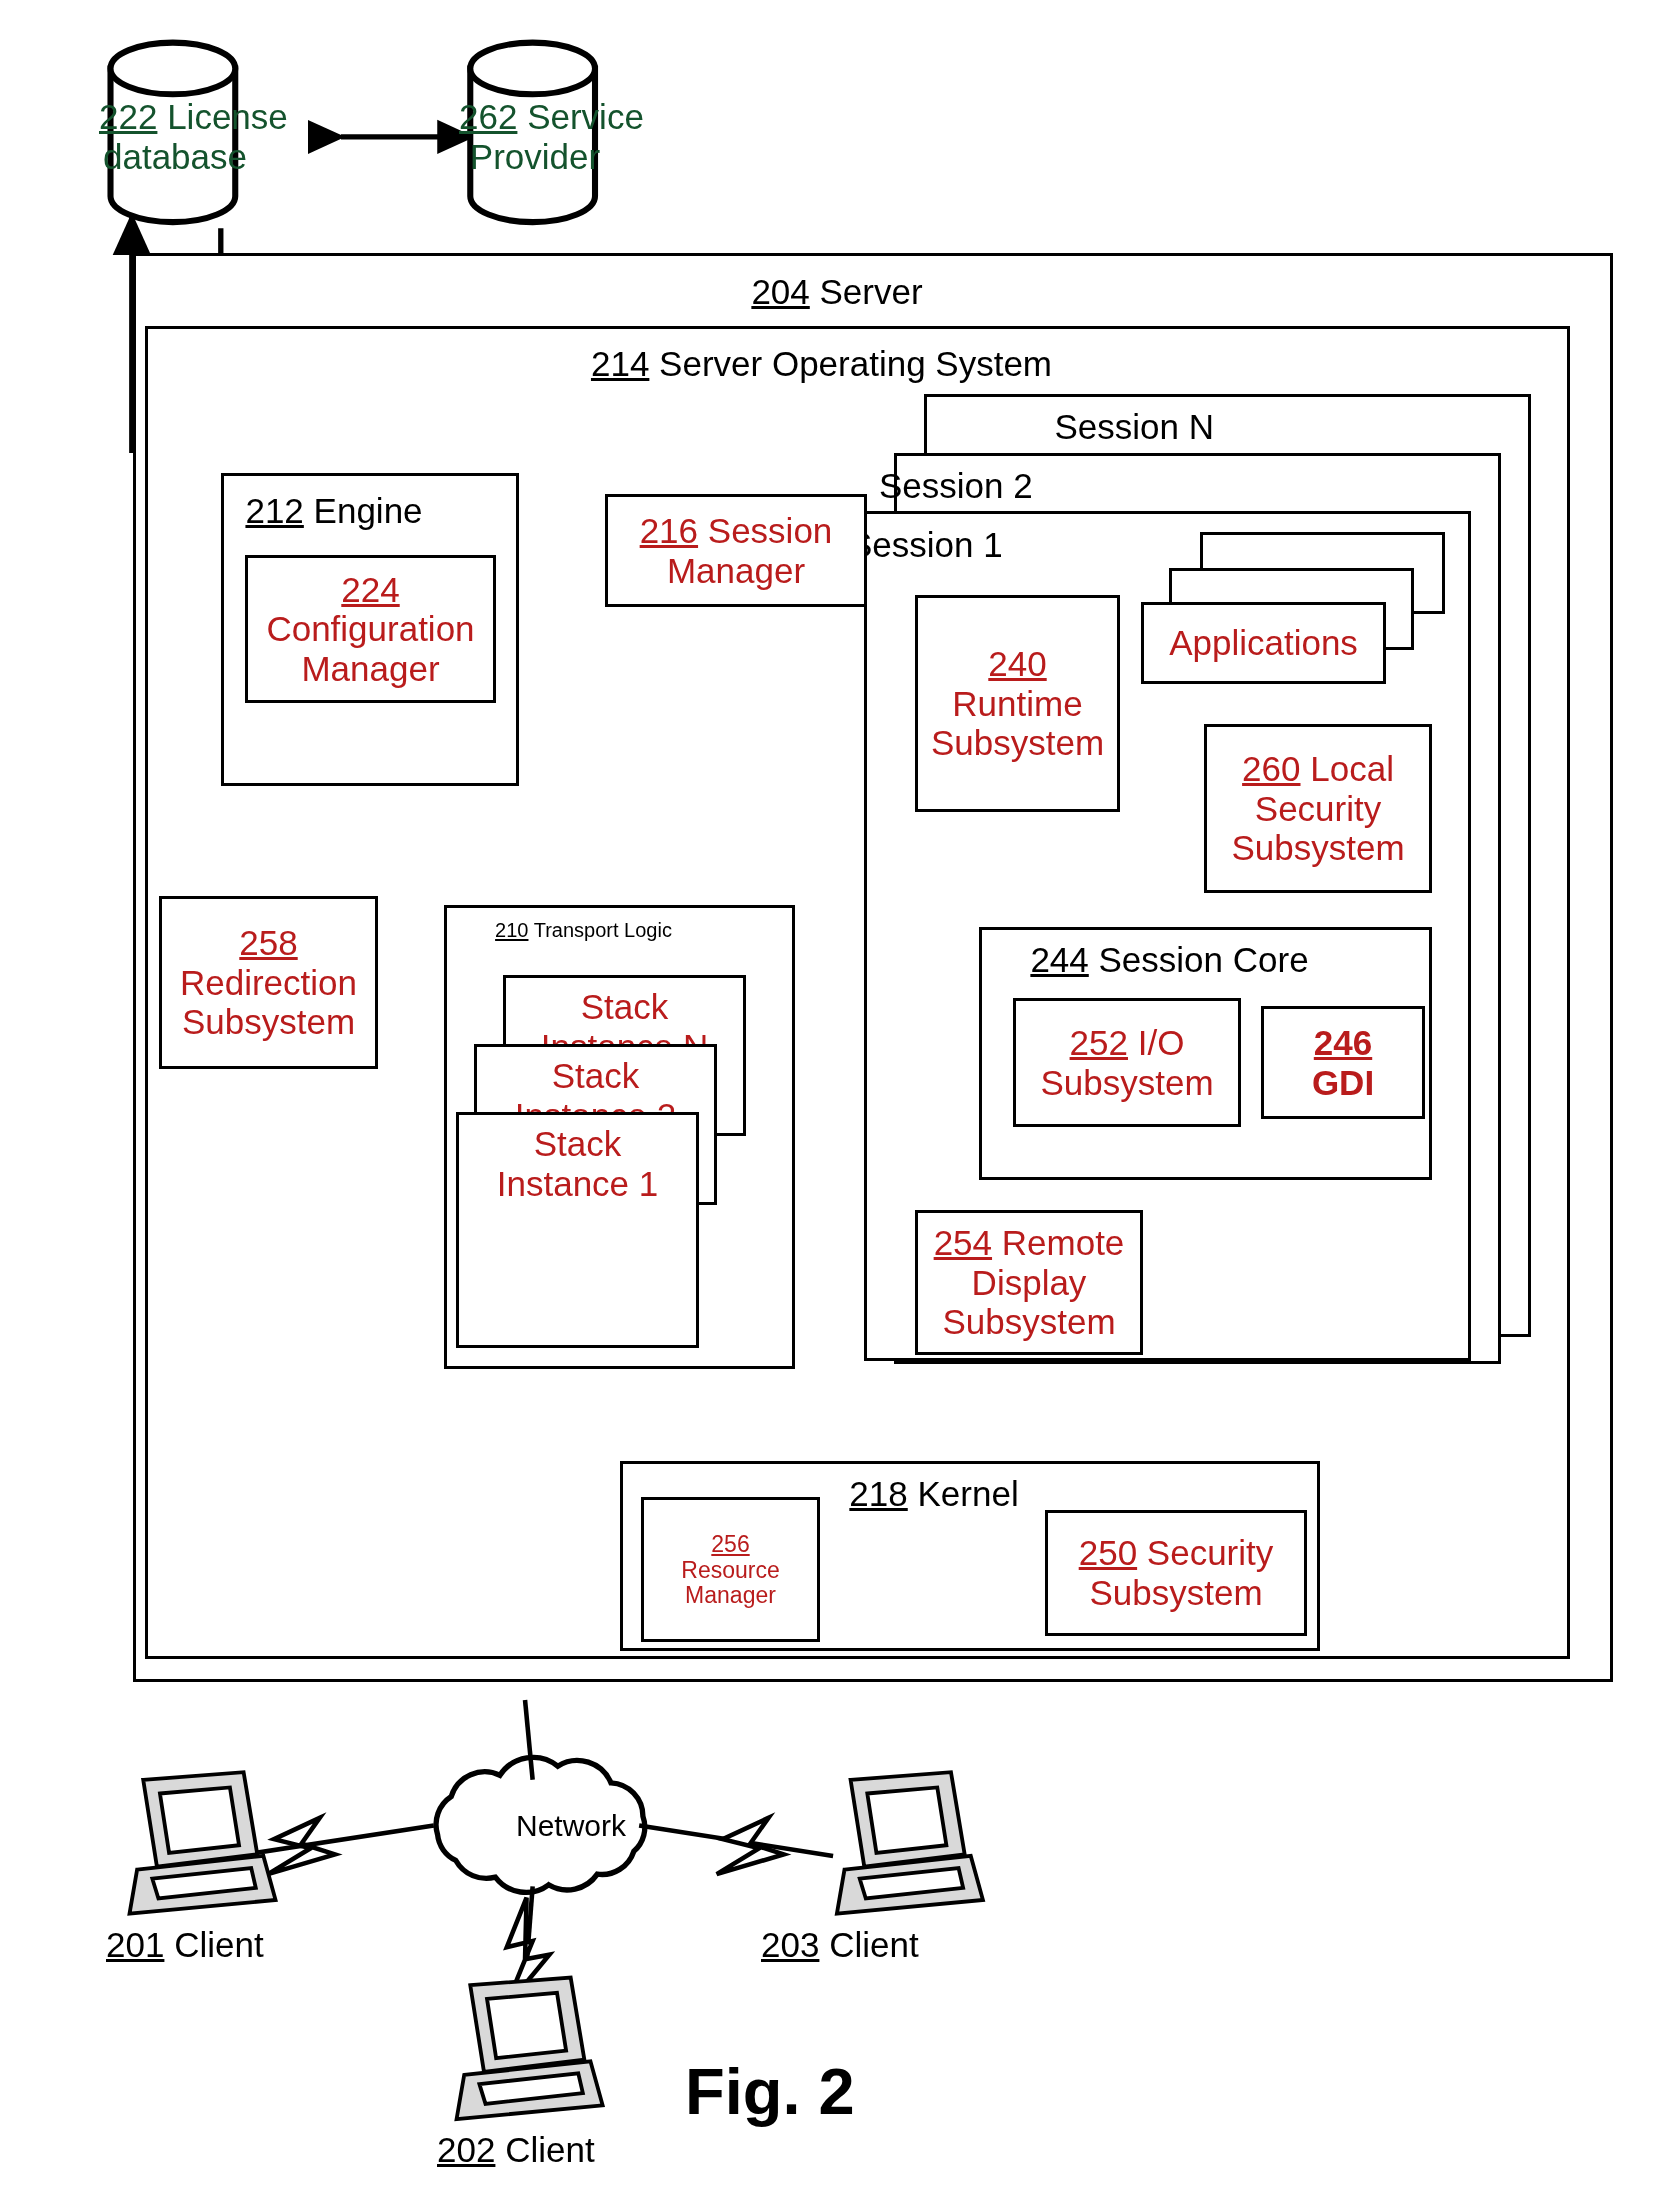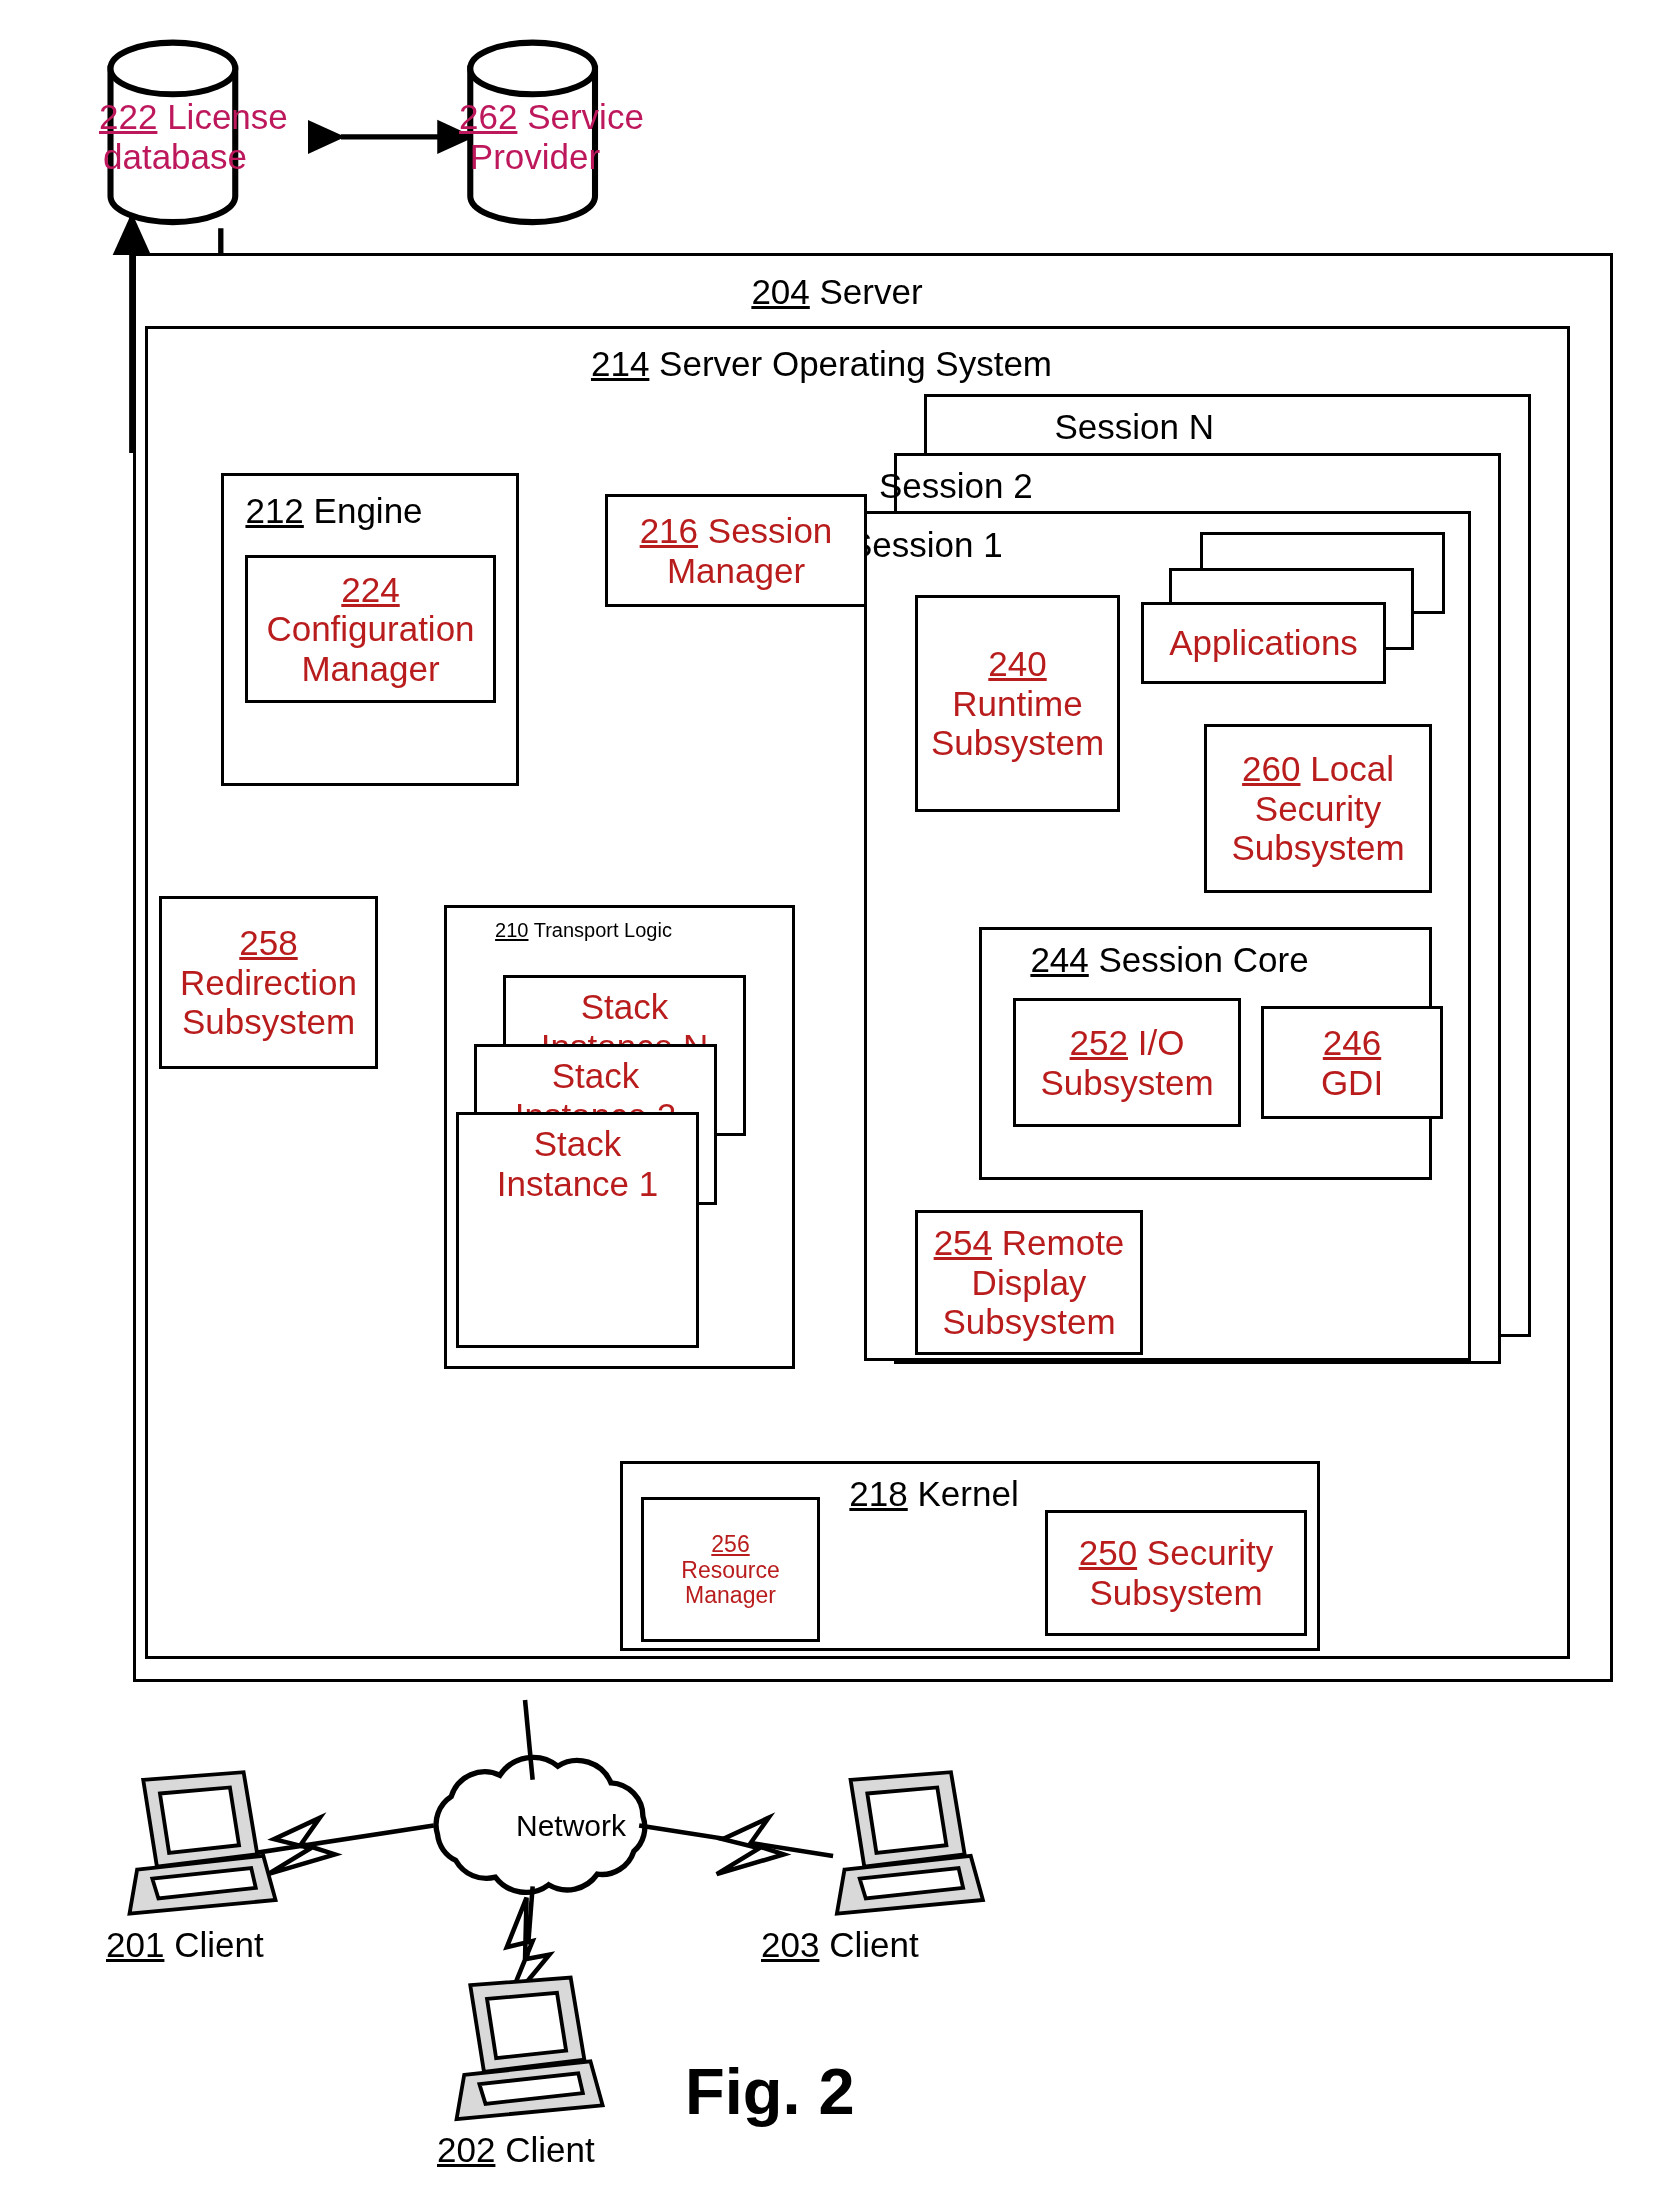--- a/index.html
+++ b/index.html
@@ -58,21 +58,21 @@
   .figlabel {
     position: absolute;
     font-size: 65px;
     font-weight: bold;
     color: #000;
     white-space: nowrap;
   }
   .cylText {
     position: absolute;
     text-align: center;
-    color: #be185d;
+    color: #14532d;
     line-height: 1.13;
     font-size: 35px;
   }
   .centerpad {
     display: flex;
     flex-direction: column;
     justify-content: center;
     align-items: center;
     height: 100%;
   }
@@ -315,21 +315,21 @@
   </div>
 
   <div class="box" style="left:977px; top:998px; width:228px; height:129px;">
     <div class="centerpad fs46">
       <span class="t"><span class="ref">252</span>
         <span>I/O</span></span>
       <span class="t">Subsystem</span>
     </div>
   </div>
 
-  <div class="box" style="left:1225px; top:1006px; width:182px; height:113px;">
+  <div class="box" style="left:1225px; top:1006px; width:164px; height:113px;font-weight:bold;">
     <div class="centerpad fs46">
       <span class="t ref">246</span>
       <span class="t">GDI</span>
     </div>
   </div>
 
   <div class="box" style="left:879px; top:1210px; width:228px; height:145px;">
     <div class="centerpad fs46">
       <span class="t"><span class="ref">254</span>
         <span>Remote</span></span>

